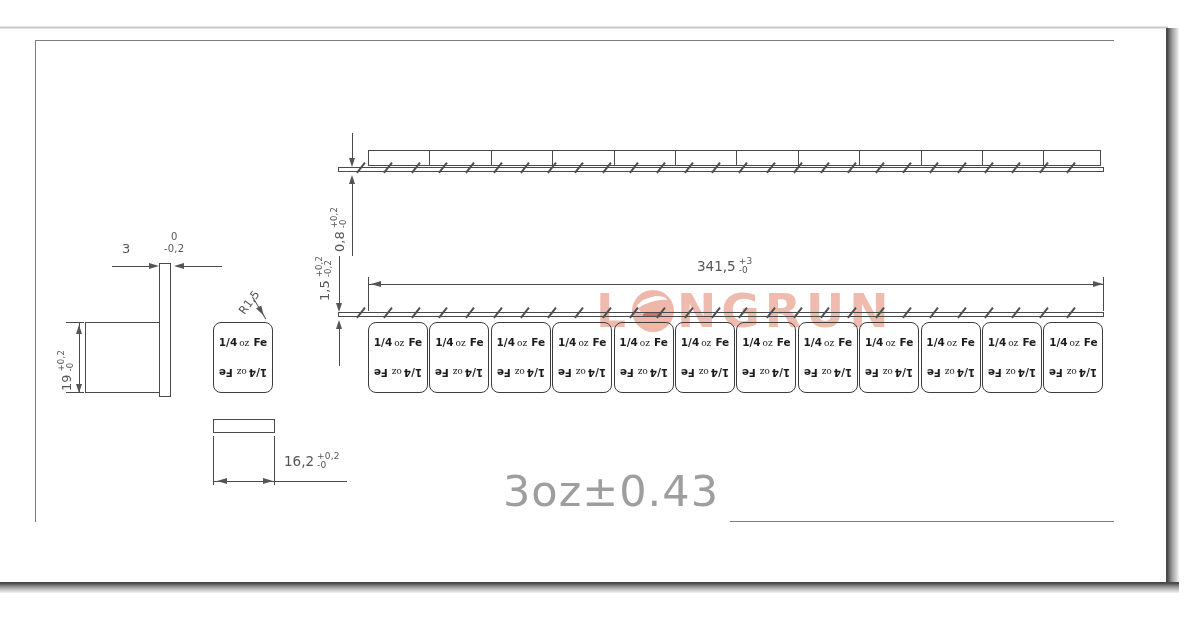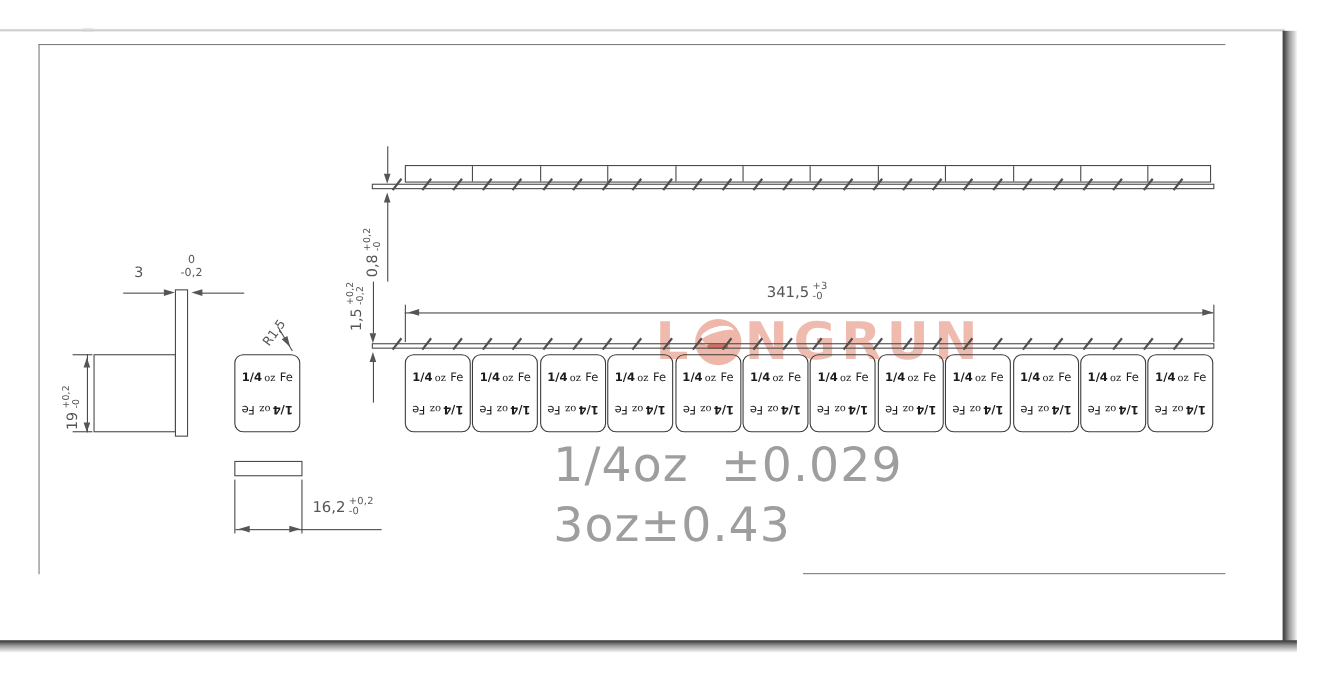--- a/index.html
+++ b/index.html
@@ -11,21 +11,21 @@
   .tape{position:absolute;height:5px;border-top:1px solid #4a4a4a;border-bottom:1px solid #4a4a4a;
         border-left:1px solid #4a4a4a;border-right:1px solid #4a4a4a;box-sizing:border-box;background:transparent;}
   .slash{position:absolute;width:1.5px;height:13px;background:#4f4f4f;transform:rotate(38deg);}
   .blk{position:absolute;width:60px;height:71px;border:1px solid #3d3d3d;border-radius:8px;
        background:transparent;box-sizing:border-box;}
   .blabel{position:absolute;left:0;right:0;text-align:center;white-space:nowrap;color:#1c1c1c;}
   .blabel.top{top:8px;}
   .blabel.bot{bottom:8px;transform:rotate(180deg);}
   .frac{font-weight:700;font-size:10.5px;}
   .unit{font-family:"DejaVu Serif",serif;font-size:9px;margin-left:2px;}
-  .mat{font-weight:400;font-size:10.5px;margin-left:4px;text-align:right;}
+  .mat{font-weight:700;font-size:10.5px;margin-left:4px;text-align:right;}
   .dimtxt{position:absolute;color:#555;font-size:13px;display:flex;align-items:center;white-space:nowrap;}
   .tolstack{display:inline-flex;flex-direction:column;font-size:8.5px;line-height:9px;margin-left:3px;letter-spacing:.2px;}
   .vert{transform-origin:0 0;transform:rotate(-90deg);}
   .arr{position:absolute;width:0;height:0;border-style:solid;border-color:transparent;}
   .note{position:absolute;color:#9e9e9e;white-space:pre;letter-spacing:1px;font-family:"DejaVu Sans",sans-serif;}
   .rtext{position:absolute;color:#555;font-size:11.5px;transform-origin:0 100%;transform:rotate(-54deg);white-space:nowrap;}
   
   #wm{position:absolute;left:596px;top:283px;display:flex;align-items:center;gap:2px;
       font-weight:700;font-size:47px;letter-spacing:3px;color:#eeb0a2;opacity:.85;z-index:0;}
   #wm .wcircle{position:relative;width:42px;height:42px;border-radius:50%;background:#ecab9c;margin:0 1px;}
@@ -143,22 +143,21 @@
   <div class="arr" style="left:214px;top:478px;border-top-width:3px;border-bottom-width:3px;border-right:10px solid #555;"></div>
   <div class="arr" style="left:263px;top:478px;border-top-width:3px;border-bottom-width:3px;border-left:10px solid #555;"></div>
   <div class="dimtxt" style="left:284px;top:452px;font-size:13.5px;">
     <span>16,2</span>
     <span class="tolstack" style="font-size:9px;">
       <span>+0,2</span>
       <span>-0</span>
     </span>
   </div>
 
-  <div class="note" style="left:503px;top:398px;font-size:43px;">1/4oz  ±0.029</div>
-  <div class="note" style="left:503px;top:453px;font-size:43px;">3oz±0.43</div>
+  <div class="note" style="left:503px;top:466px;font-size:43px;">3oz±0.43</div>
 
   <div id="edge-top"></div>
   <div id="shadow-right"></div>
   <div id="shadow-bottom"></div>
 <div class="ln" style="left: 429.4px; top: 151px; width: 1px; height: 14px;"></div>
     <div class="ln" style="left: 490.8px; top: 151px; width: 1px; height: 14px;"></div>
     <div class="ln" style="left: 552.2px; top: 151px; width: 1px; height: 14px;"></div>
     <div class="ln" style="left: 613.6px; top: 151px; width: 1px; height: 14px;"></div>
     <div class="ln" style="left: 675px; top: 151px; width: 1px; height: 14px;"></div>
     <div class="ln" style="left: 736.4px; top: 151px; width: 1px; height: 14px;"></div>

